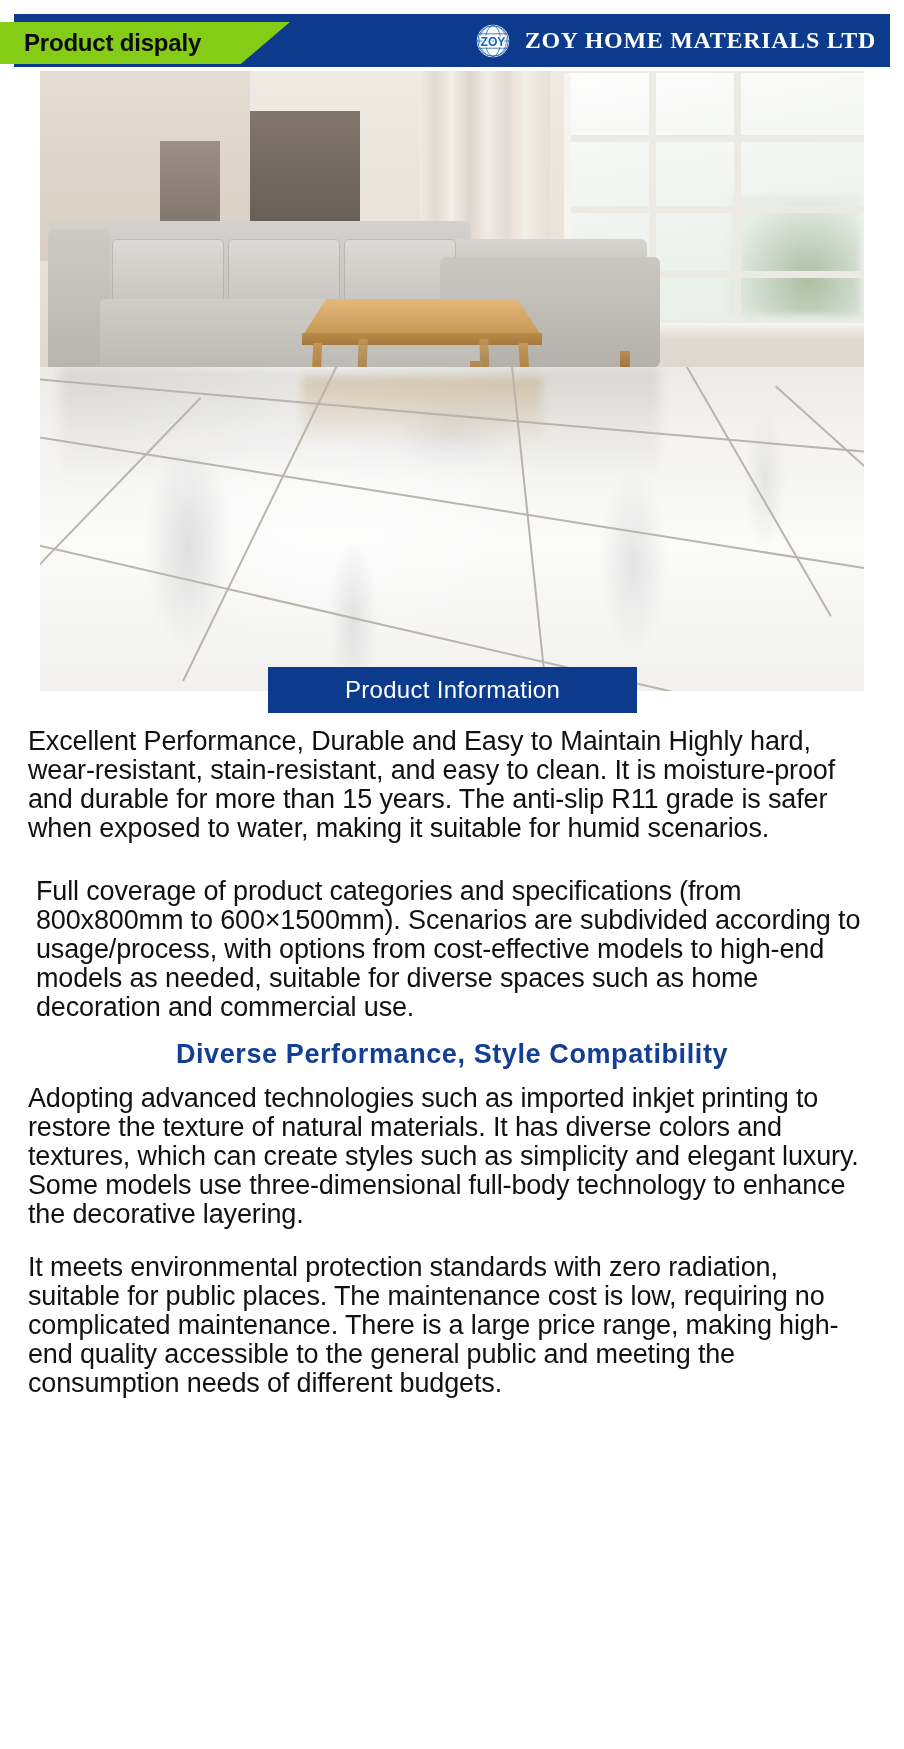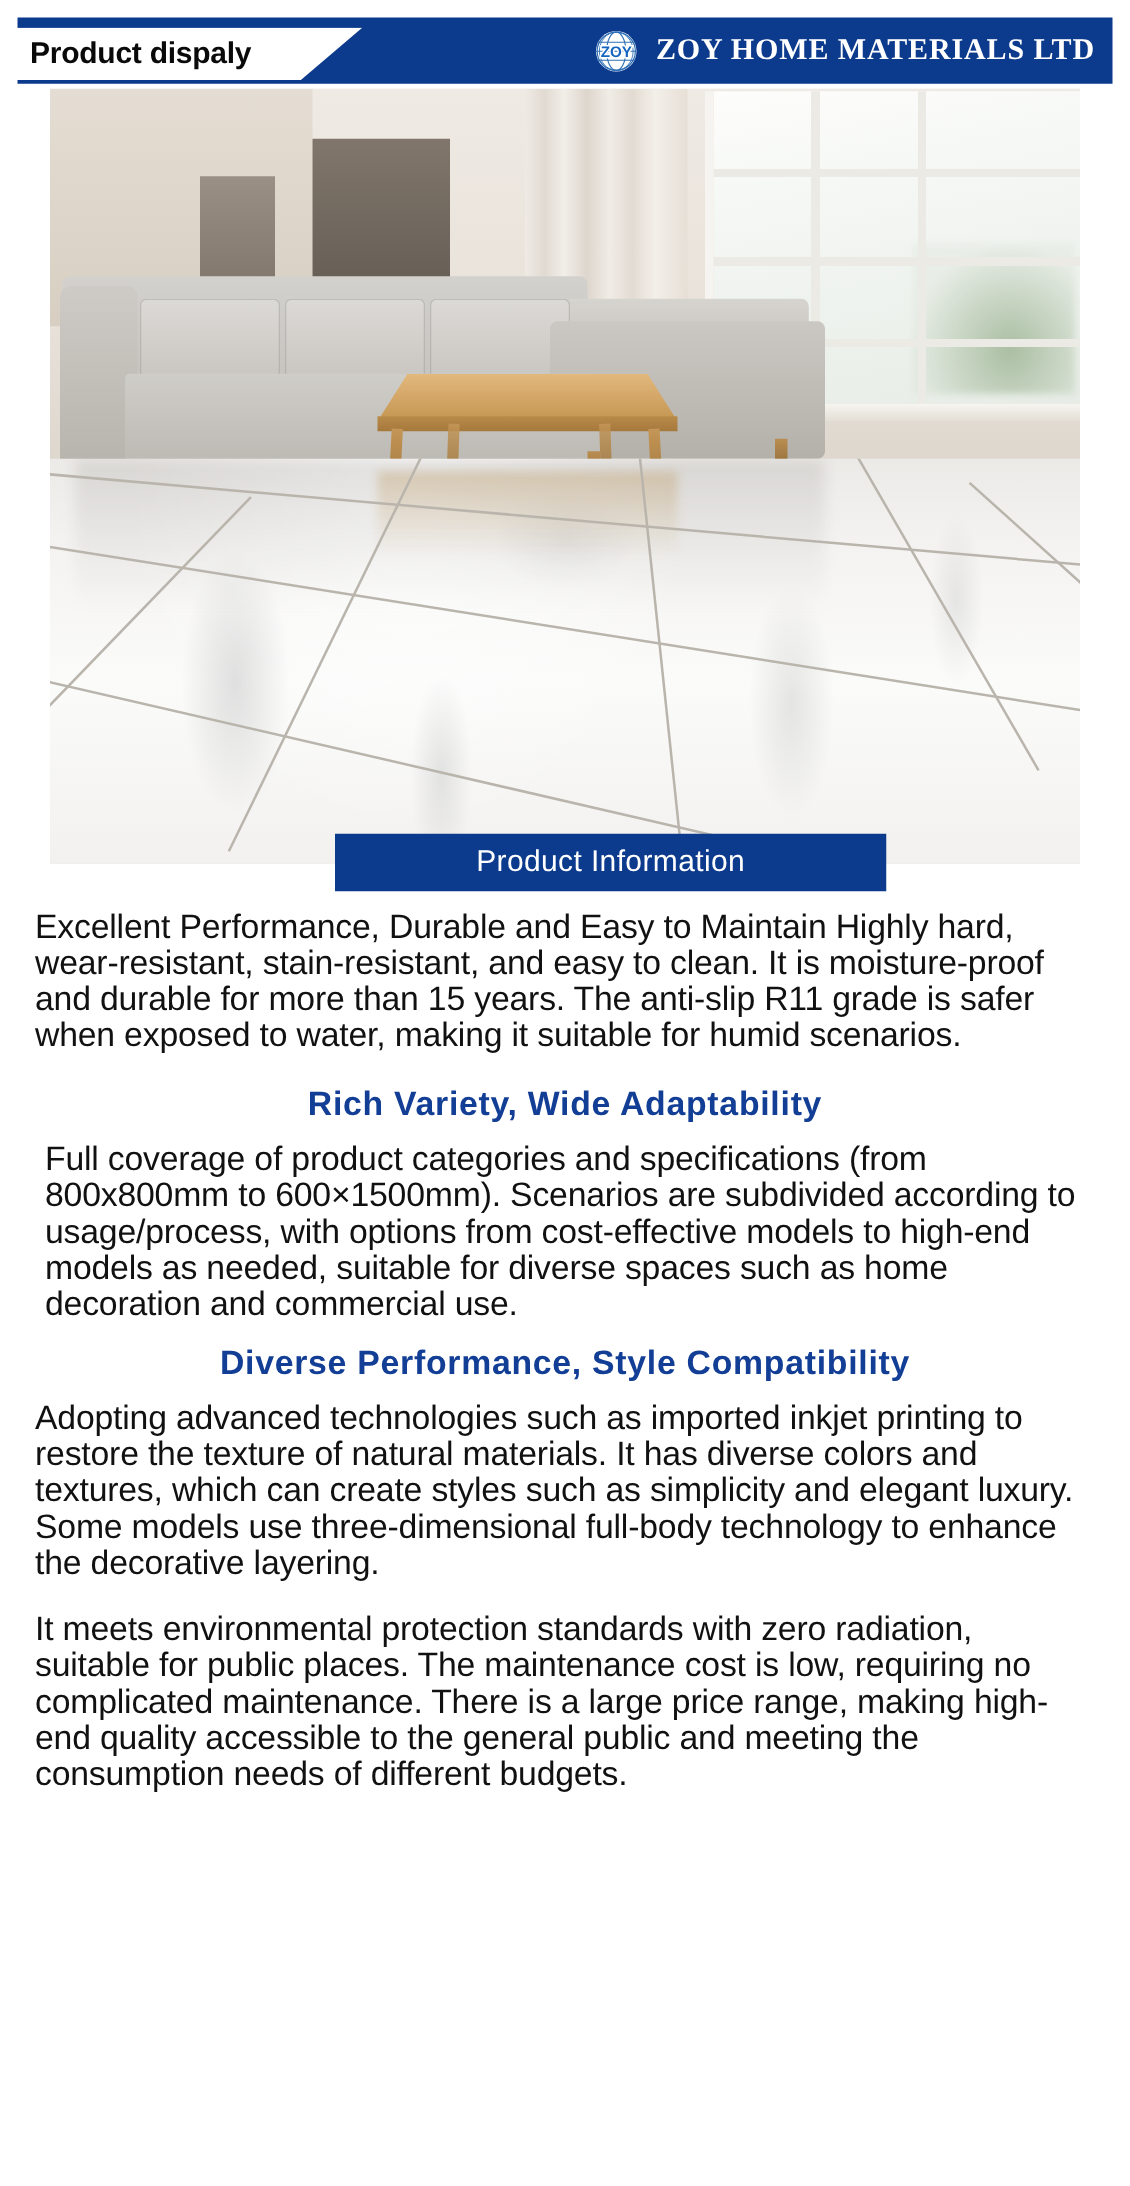--- a/index.html
+++ b/index.html
@@ -26,21 +26,21 @@
     height: 53px;
     background: #0c3a8c;
   }
 
   .header-banner {
     position: absolute;
     left: -14px;
     top: 8px;
     height: 42px;
     width: 290px;
-    background: #ffffff;
+    background: #84cc16;
     -webkit-clip-path: polygon(0 0, 100% 0, 83% 100%, 0 100%);
     clip-path: polygon(0 0, 100% 0, 83% 100%, 0 100%);
     display: flex;
     align-items: center;
   }
 
   .header-banner-text {
     font-size: 24px;
     font-weight: bold;
     color: #0a0a0a;
@@ -257,21 +257,21 @@
   
   .section-bar-wrap {
     position: relative;
     height: 46px;
     margin-top: -24px;
   }
   .section-bar {
     position: absolute;
     left: 268px;
     top: 0;
-    width: 441px;
+    width: 369px;
     height: 46px;
     background: #0c3a8c;
     display: flex;
     align-items: center;
     justify-content: center;
   }
   .section-bar-text {
     color: #ffffff;
     font-size: 24px;
     letter-spacing: .3px;
@@ -394,21 +394,20 @@
       <span class="section-bar-text">Product Information</span>
     </div>
   </div>
 
   <div class="content">
 
     <p class="body-text">Excellent Performance, Durable and Easy to Maintain Highly hard, wear-resistant, stain-resistant, and easy to clean. It is moisture-proof and durable for more than 15 years. The anti-slip R11 grade is safer when exposed to water, making it suitable for humid scenarios.</p>
 
     <div class="gap-a"></div>
 
-    <h2 class="blue-heading">Rich Variety, Wide Adaptability</h2>
 
     <div class="gap-b"></div>
 
     <p class="body-text p-indent">Full coverage of product categories and specifications (from 800x800mm to 600×1500mm). Scenarios are subdivided according to usage/process, with options from cost-effective models to high-end models as needed, suitable for diverse spaces such as home decoration and commercial use.</p>
 
     <div class="gap-c"></div>
 
     <h2 class="blue-heading">Diverse Performance, Style Compatibility</h2>
 
     <div class="gap-b"></div>

